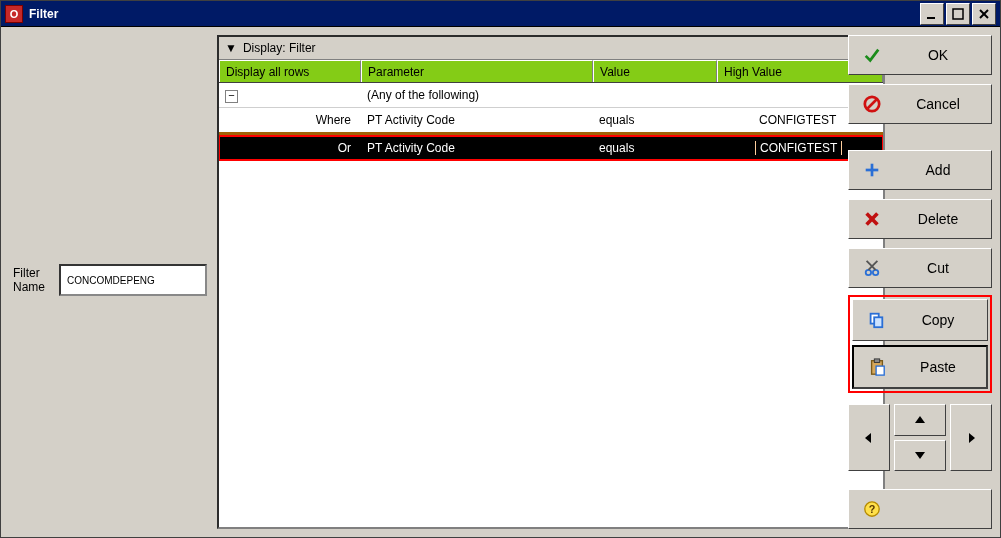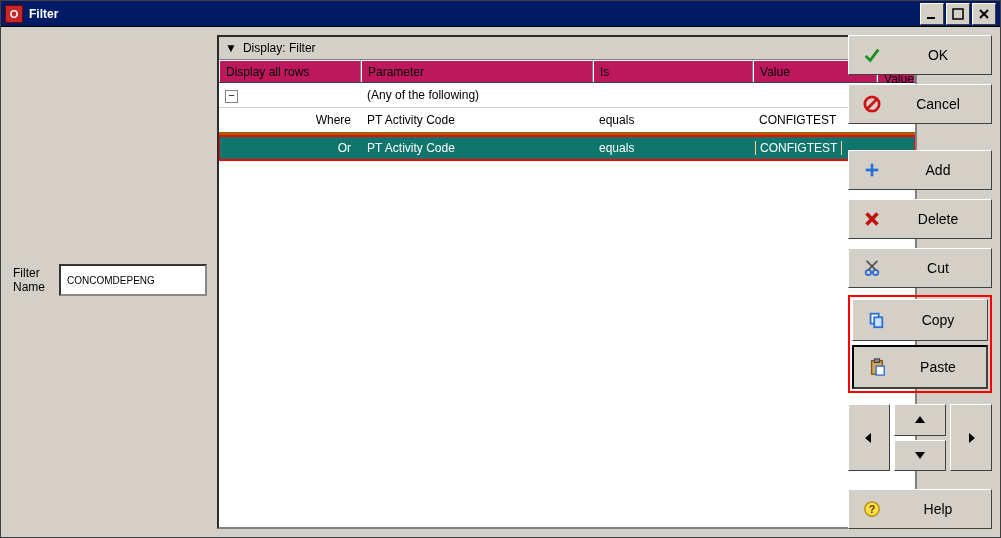--- a/index.html
+++ b/index.html
@@ -18,32 +18,32 @@
   .right{width:144px;display:flex;flex-direction:column;gap:9px;}
   
   .namerow{display:flex;align-items:center;gap:14px;margin:0 4px 4px 4px;}
   .namerow label{color:#000;}
   .namerow input{flex:1;height:28px;border:2px inset #888;padding:0 6px;font:inherit;font-size:10px;background:#fff;}
   
   .gridbox{flex:1;border:2px inset #808080;background:#d4d0c8;display:flex;flex-direction:column;min-height:0;}
   .sectionbar{height:22px;border-bottom:1px solid #808080;display:flex;align-items:center;padding-left:6px;color:#000;}
   .sectionbar .chevron{margin-right:6px;}
   .headerrow{display:flex;height:22px;border-bottom:1px solid #404040;}
-  .hdrcell{border-right:1px solid #808080;border-left:1px solid #fff;border-top:1px solid #fff;background:#be185d;display:flex;align-items:center;padding-left:6px;color:#000;box-sizing:border-box;}
+  .hdrcell{border-right:1px solid #808080;border-left:1px solid #fff;border-top:1px solid #fff;background:#84cc16;display:flex;align-items:center;padding-left:6px;color:#000;box-sizing:border-box;}
   .body{flex:1;background:#fff;overflow:auto;color:#000;}
   .row{display:flex;height:24px;align-items:center;}
   .cell{padding-left:6px;box-sizing:border-box;overflow:hidden;white-space:nowrap;}
   .c0{width:142px;}
   .c1{width:232px;}
   .c2{width:160px;}
   .c3{width:124px;}
   .c4{flex:1;}
   .minus{display:inline-block;width:11px;height:11px;border:1px solid #808080;text-align:center;line-height:9px;font-size:11px;margin-right:6px;background:#fff;color:#000;}
   .ralign{justify-content:flex-end;display:flex;padding-right:10px;}
-  .body .row.sel{background:#0f766e;color:#fff;}
+  .body .row.sel{background:#000000;color:#fff;}
   .body .row.sel .cell{color:#fff;}
   .highlight{outline:2px solid #ff0000;outline-offset:-1px;}
   .valbox{border:1px solid #ffcf9e;padding:1px 4px;margin-left:-4px;}
   .grouprow{border-bottom:1px solid #cfcfcf;}
   .wrow{border-bottom:4px solid #a16207;}
   
   .btn{height:40px;background:#d4d0c8;border:1px solid #fff;border-right-color:#404040;border-bottom-color:#404040;display:flex;align-items:center;cursor:pointer;padding-left:10px;gap:0;}
   .btn .icon{width:26px;display:flex;align-items:center;justify-content:center;}
   .btn .lbl{flex:1;text-align:center;color:#000;font-size:14px;}
   .btn svg{width:18px;height:18px;}
@@ -95,21 +95,20 @@
       </div>
 
       <div class="gridbox">
         <div class="sectionbar">
           <span class="chevron">▼</span>
           <span>Display: Filter</span>
         </div>
         <div class="headerrow">
           <div class="hdrcell c0">Display all rows</div>
           <div class="hdrcell c1">Parameter</div>
-          <div class="hdrcell c2">Is</div>
           <div class="hdrcell c3">Value</div>
           <div class="hdrcell c4">High Value</div>
         </div>
         <div class="body">
 
           <div class="row grouprow">
             <div class="cell c0"><span class="minus">−</span></div>
             <div class="cell" style="flex:1">(Any of the following)</div>
           </div>
 
@@ -238,18 +237,17 @@
 
       <div class="spacer"></div>
 
       <div class="btn">
         <span class="icon">
             <svg viewBox="0 0 20 20">
               <circle cx="10" cy="10" r="8" fill="#ffe04a" stroke="#b58a00" stroke-width="1.5"></circle>
               <text x="10" y="14" text-anchor="middle" font-size="12" font-weight="bold" fill="#5a3a00">?</text>
             </svg>
           </span>
-        <span class="lbl">Help</span>
       </div>
 
     </div>
   </div>
 </div>
 
 </body></html>

